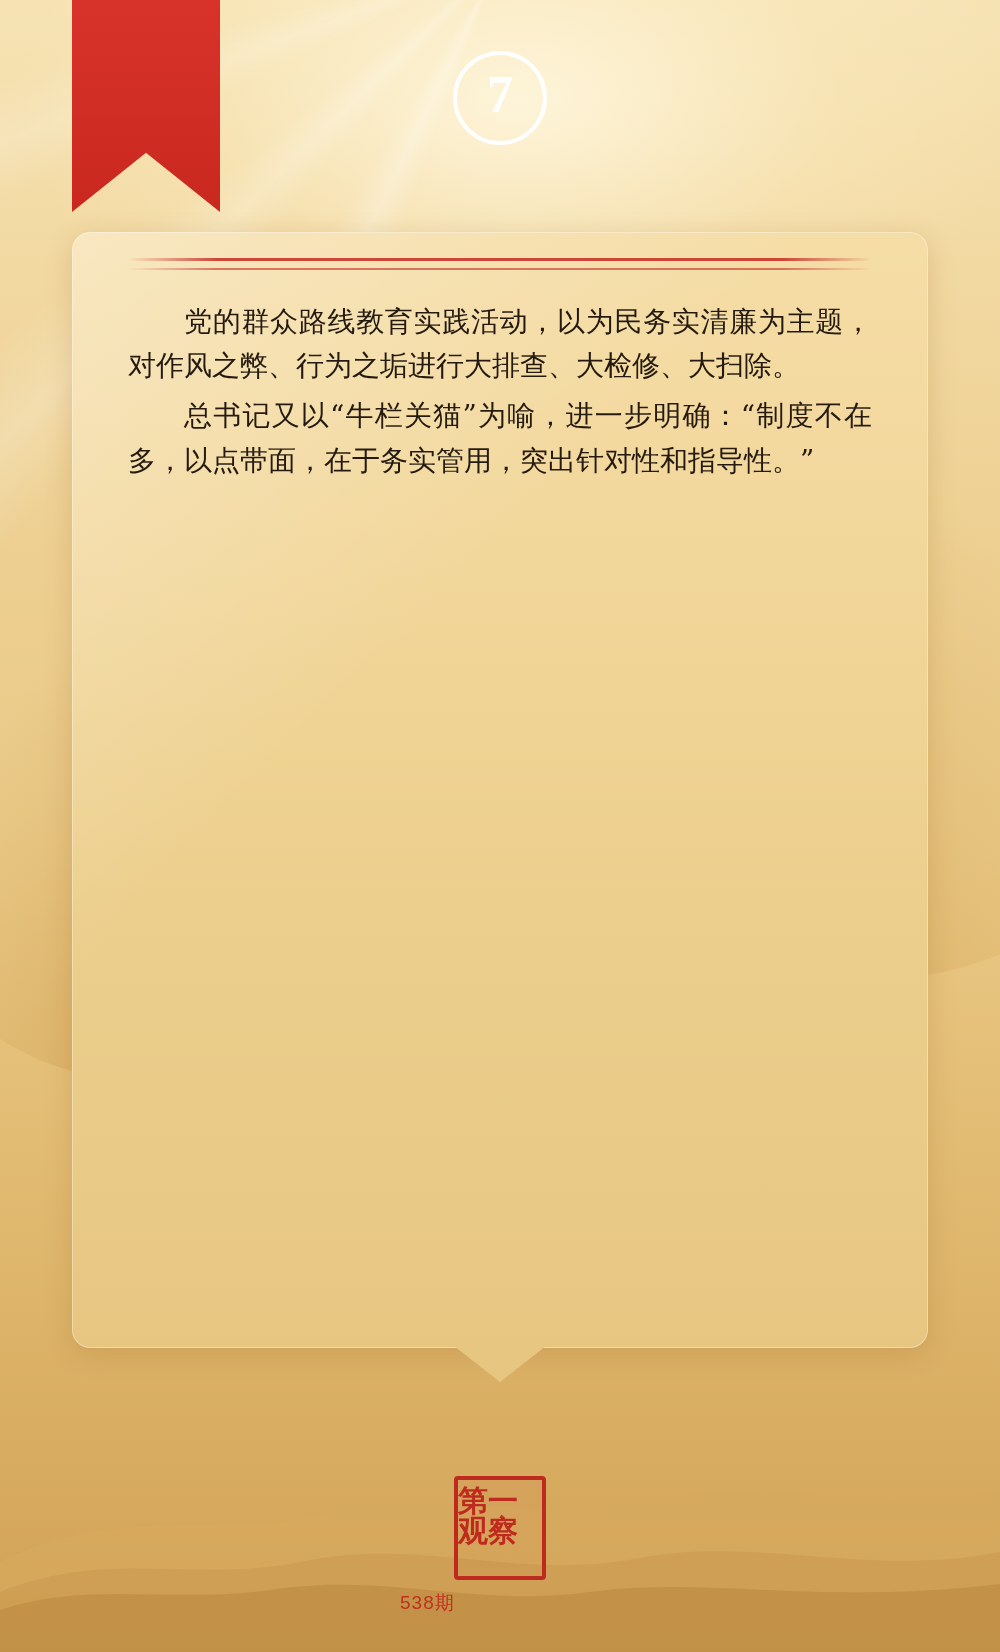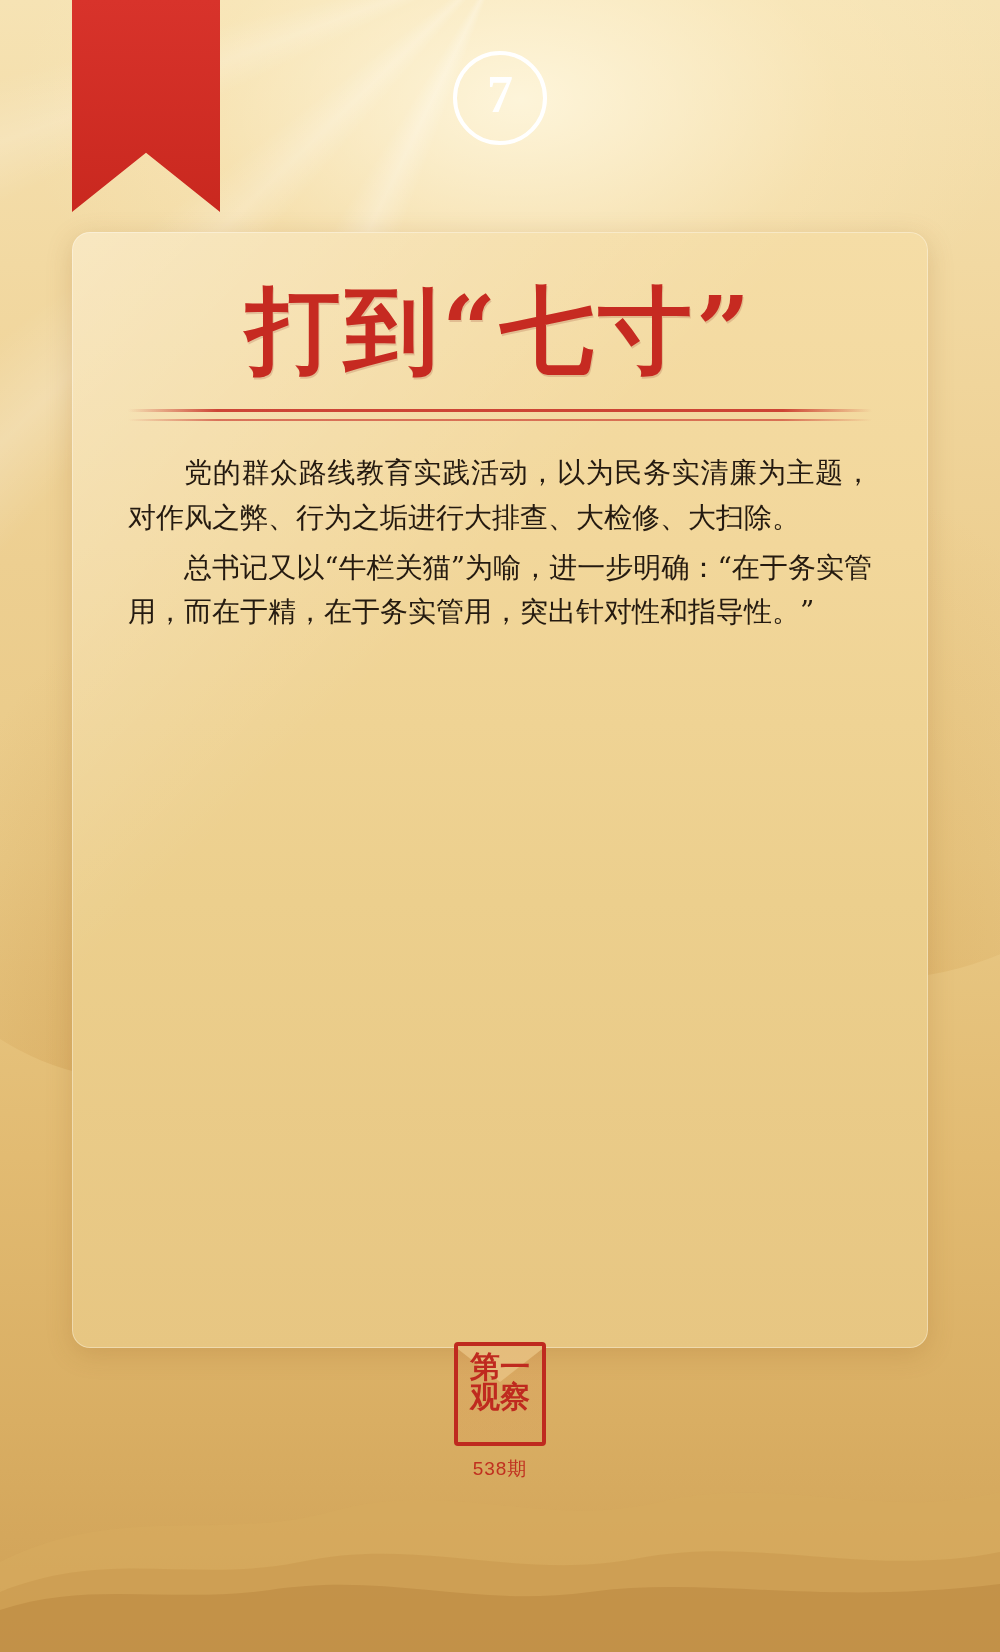--- a/index.html
+++ b/index.html
@@ -178,23 +178,23 @@
     line-height: 1.58;
     text-align: justify;
     text-justify: inter-ideograph;
   }
 
   
   .seal-wrap {
     position: absolute;
     left: 50%;
     transform: translateX(-50%);
-    top: 1342px;
+    top: 1476px;
     width: 200px;
-    text-align: center;
+    text-align: left;
     z-index: 4;
   }
   .seal {
     width: 92px;
     height: 104px;
     margin: 0 auto;
     border: 4px solid #bf2a1f;
     border-radius: 4px;
     background: linear-gradient(180deg, #c9302410 0%, #c9302408 100%);
     color: #bf2a1f;
@@ -232,30 +232,29 @@
     <path d="M0,140 C110,96 190,132 300,110 C420,84 520,130 640,106 C760,84 870,126 1000,100 L1000,200 L0,200 Z" fill="#c9994f" opacity="0.6"></path>
   </svg>
   <svg class="ridge ridge-3" viewBox="0 0 1000 120" preserveAspectRatio="none">
     <path d="M0,78 C90,48 170,72 270,58 C390,40 470,76 590,60 C710,44 820,74 1000,52 L1000,120 L0,120 Z" fill="#b9863f" opacity="0.55"></path>
   </svg>
 
   <div class="flag"></div>
   <div class="flag-number">7</div>
 
   <div class="card">
-    <h1 class="title">打到“七寸”</h1>
 
     <div class="rule">
       <div class="r1"></div>
       <div class="r2"></div>
     </div>
 
     <div class="body">
       <p class="para">党的群众路线教育实践活动，以为民务实清廉为主题，对作风之弊、行为之垢进行大排查、大检修、大扫除。</p>
-      <p class="para">总书记又以“牛栏关猫”为喻，进一步明确：“在于务实管用，而在于精，在于务实管用，突出针对性和指导性。”</p>
+      <p class="para">总书记又以“牛栏关猫”为喻，进一步明确：“制度不在多，以点带面，在于务实管用，突出针对性和指导性。”</p>
     </div>
   </div>
 
   <div class="seal-wrap">
     <div class="seal">
       <span class="s-row one">第一</span>
       <span class="s-row">观察</span>
     </div>
     <div class="issue">538期</div>
   </div>

